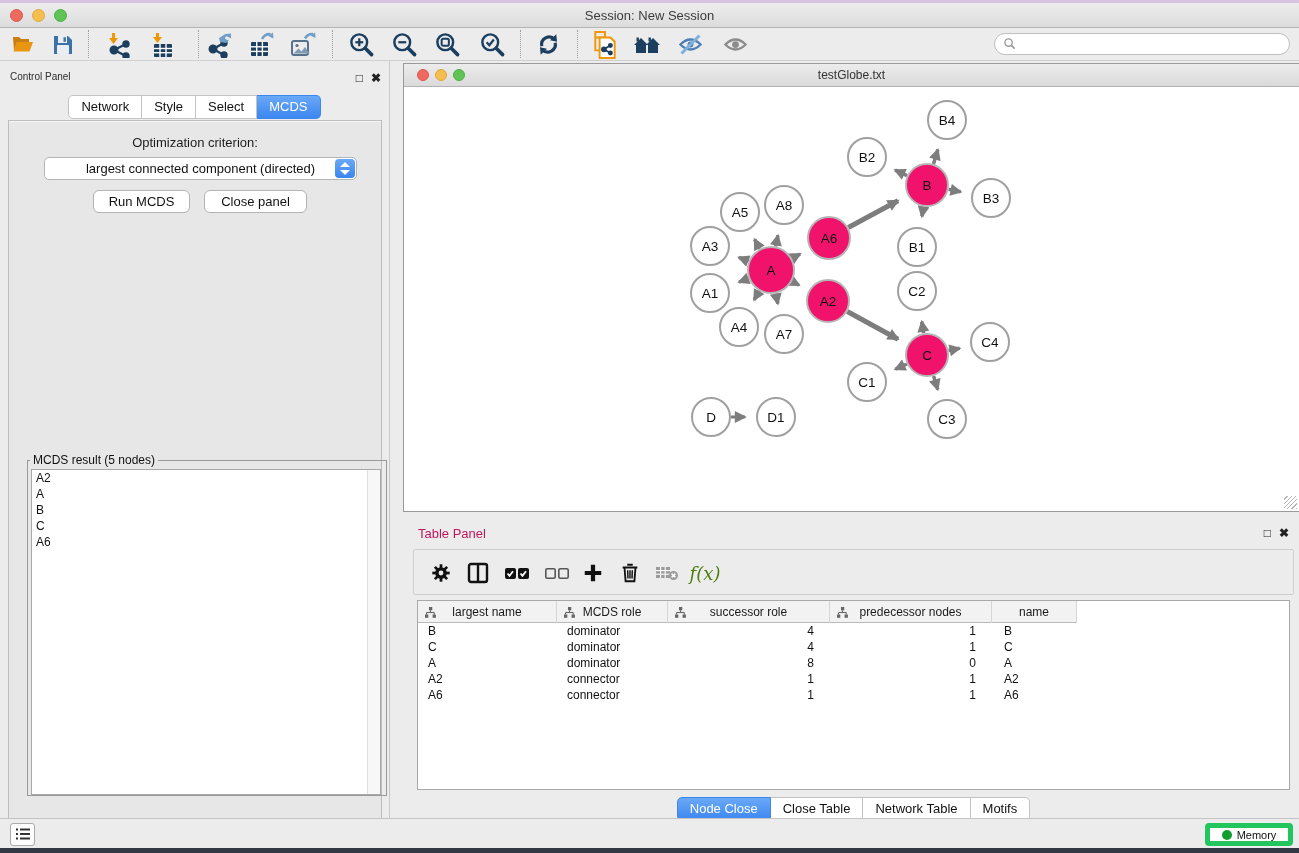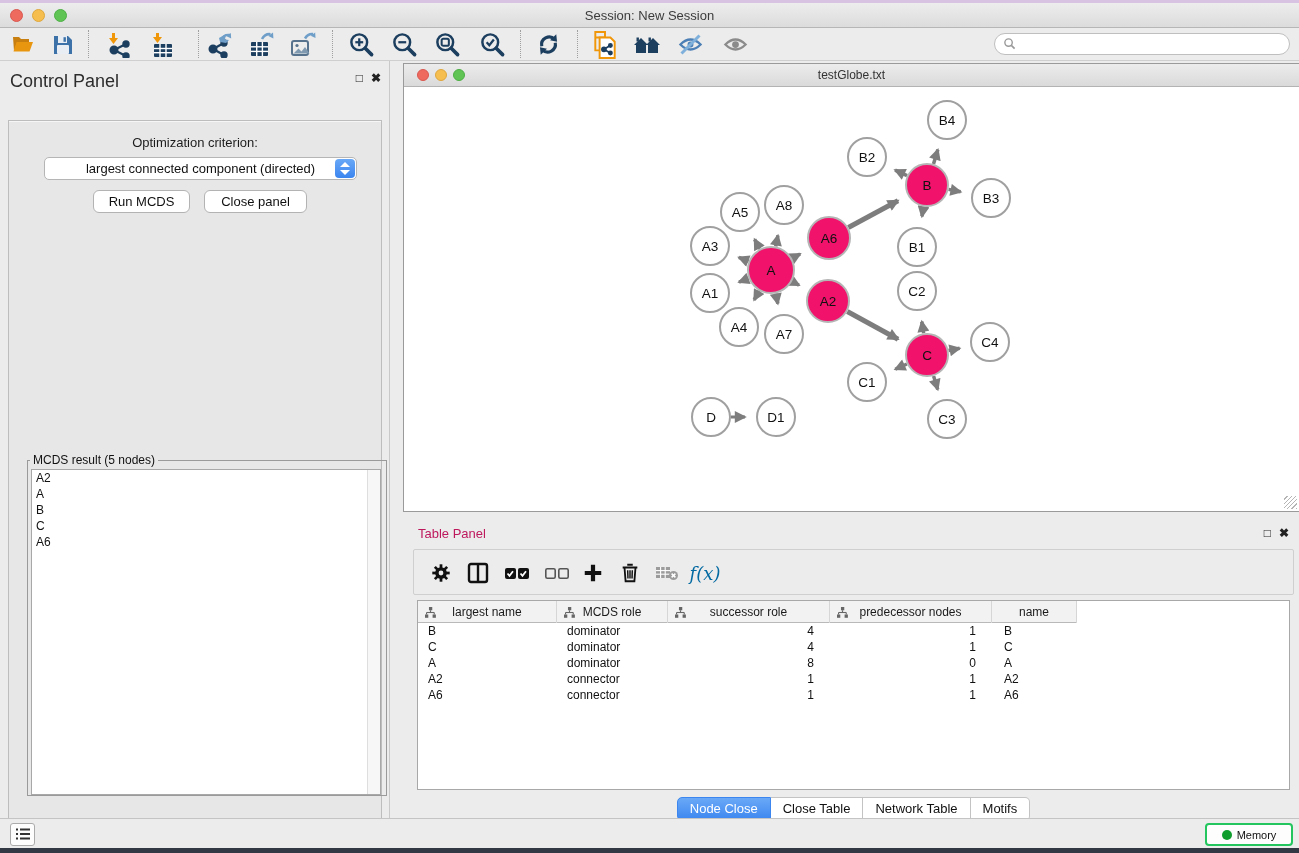--- a/index.html
+++ b/index.html
@@ -14,21 +14,21 @@
   #tl-green { left:54px; background:#5fc454; border:1px solid #4daf45; }
   #title-bar .title-text { position:absolute; top:5px; width:100%; text-align:center; font-size:13px; color:#3c3c3c; }
   
   #main-toolbar { left:0; top:28px; width:1299px; height:33px; background:#ececec; border-bottom:1px solid #cfcfcf; }
   .tb-icon { position:absolute; top:3px; width:34px; height:27px; display:flex; align-items:center; justify-content:center; cursor:default; }
   .tb-sep { position:absolute; top:2px; height:28px; width:0; border-left:1px dotted #9f9f9f; }
   #toolbar-search { position:absolute; right:9px; top:5px; width:296px; height:22px; border:1px solid #bfbfbf; border-radius:11px; background:#fff; font-size:12px; padding:0 8px 0 24px; outline:none; color:#444; }
   #search-glass { position:absolute; right:283px; top:9px; }
   
   #control-panel { left:0; top:61px; width:390px; height:757px; background:#ececec; border-right:1px solid #c9c9c9; }
-  #cp-header-title { position:absolute; left:10px; top:10px; font-size:18px; color:#2d2d2d; }
+  #cp-header-title { position:absolute; left:10px; top:10px; font-size:10px; color:#2d2d2d; }
   .win-btns { position:absolute; top:10px; right:8px; font-size:12px; color:#222; }
   .win-btns span { margin-left:8px; cursor:default; }
   #cp-tabs { position:absolute; left:0; top:34px; width:100%; text-align:center; }
   .seg-tab { display:inline-block; font-size:13px; color:#111; background:#fff; border:1px solid #c3c3c3; border-left:none; padding:3px 12px 4px; cursor:default; }
   .seg-tab:first-child { border-left:1px solid #c3c3c3; border-radius:5px 0 0 5px; }
   .seg-tab.last { border-radius:0 5px 5px 0; }
   .seg-tab.active { background:linear-gradient(#6aa9f7,#3c86f0); border-color:#3c86f0; color:#fff; }
   #cp-inner { position:absolute; left:8px; top:59px; width:374px; height:745px; background:#e7e7e7; border:1px solid #bdbdbd; box-shadow:inset 0 1px 0 #f6f6f6; }
   #opt-label { position:absolute; width:100%; top:14px; text-align:center; font-size:13px; color:#1c1c1c; }
   #opt-select { position:absolute; left:35px; top:36px; width:313px; height:23px; background:#fff; border:1px solid #b5b5b5; border-radius:5px; font-size:13px; color:#111; display:flex; align-items:center; justify-content:center; cursor:default; }
@@ -53,35 +53,35 @@
   #nt-green { left:49px; background:#5fc454; border:1px solid #4daf45; }
   #net-titlebar .title-text { position:absolute; top:4px; width:100%; text-align:center; font-size:12px; color:#333; }
   #net-canvas { position:absolute; left:0; top:23px; width:894px; height:424px; background:#fff; }
   #resize-grip { position:absolute; right:2px; bottom:2px; width:13px; height:13px;
     background:repeating-linear-gradient(135deg, transparent 0 2px, #b5b5b5 2px 3px); }
   
   #table-panel { left:408px; top:520px; width:891px; height:298px; background:#ececec; }
   #tp-title { position:absolute; left:10px; top:6px; font-size:13px; color:#be185d; }
   #tp-toolbar { position:absolute; left:5px; top:29px; width:881px; height:46px; background:#ececec; border:1px solid #cfcfcf; border-radius:2px; }
   .tp-icon { position:absolute; top:9px; width:30px; height:28px; display:flex; align-items:center; justify-content:center; cursor:default; }
-  #fx-label { font-family:"DejaVu Serif", serif; font-style:italic; font-size:18px; color:#0369a1; }
+  #fx-label { font-family:"DejaVu Serif", serif; font-style:italic; font-size:18px; color:#4d7c0f; }
   #node-table { position:absolute; left:9px; top:80px; width:873px; height:190px; background:#fff; border:1px solid #a8a8a8; overflow:hidden; }
   #tbl-head { display:flex; height:22px; background:#f2f2f2; border-bottom:1px solid #b9b9b9; }
   .th { position:relative; height:22px; border-right:1px solid #d6d6d6; font-size:12px; color:#1a1a1a; display:flex; align-items:center; justify-content:center; }
   .th .hicon { position:absolute; left:7px; top:6px; }
   .tr { display:flex; height:16px; }
   .td { font-size:12px; color:#111; line-height:16px; white-space:nowrap; overflow:hidden; }
   .td.al { padding-left:10px; text-align:left; }
   .td.ar { padding-right:16px; text-align:right; }
   .td.name-col { padding-left:12px; }
   #tbl-tabs { position:absolute; left:0; top:277px; width:100%; text-align:center; }
   
   #status-bar { left:0; top:818px; width:1299px; height:30px; background:#ececec; border-top:1px solid #c4c4c4; }
   #console-btn { position:absolute; left:10px; top:4px; width:25px; height:23px; background:#fdfdfd; border:1px solid #ababab; border-radius:3px; display:flex; align-items:center; justify-content:center; }
-  #memory-btn { position:absolute; right:6px; top:4px; width:88px; height:23px; background:#fdfdfd; border:2px solid #22c55e; border-radius:4px; display:flex; align-items:center; justify-content:center; gap:5px; font-size:11px; color:#111; }
+  #memory-btn { position:absolute; right:6px; top:4px; width:88px; height:23px; background:#fdfdfd; border:5px solid #22c55e; border-radius:4px; display:flex; align-items:center; justify-content:center; gap:5px; font-size:11px; color:#111; }
   #memory-dot { width:10px; height:10px; border-radius:50%; background:#0f9d2e; }
   #desktop-strip-bottom { left:0; top:848px; width:1299px; height:5px; background:#323844; }
   svg { display:block; }
 </style>
 </head>
 <body>
 
 <div class="abs" id="desktop-strip-top"></div>
 
 <div class="abs" id="title-bar">
@@ -258,20 +258,21 @@
         <line x1="9" y1="9" x2="12.5" y2="12.5" stroke="#9a9a9a" stroke-width="1.8"></line>
       </svg>
   </span>
 </div>
 
 <div class="abs" id="control-panel">
   <span id="cp-header-title">Control Panel</span>
   <span class="win-btns">
     <span>□</span><span style="font-weight:bold">✖</span>
   </span>
+  <div id="cp-tabs"><span class="seg-tab">Network</span><span class="seg-tab">Style</span><span class="seg-tab">Select</span><span class="seg-tab last active">MCDS</span></div>
   <div id="cp-inner">
     <div id="opt-label">Optimization criterion:</div>
     <div id="opt-select">
       <span>largest connected component (directed)</span>
       <span id="opt-stepper">
           <span class="chev up"></span>
           <span class="chev down"></span>
         </span>
     </div>
     <button class="cp-btn" id="run-btn">Run MCDS</button>

